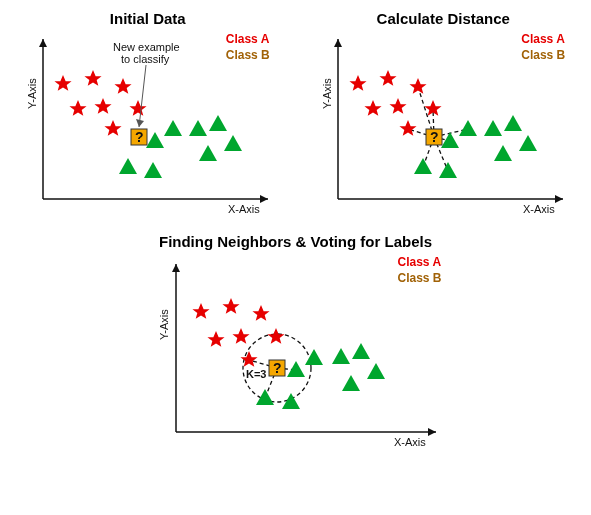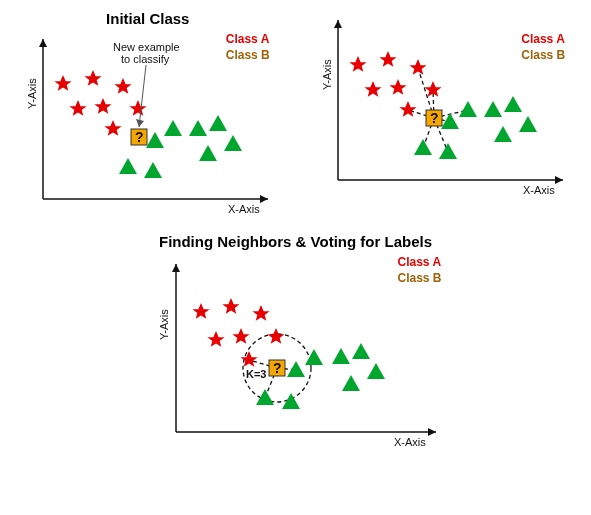--- a/index.html
+++ b/index.html
@@ -80,21 +80,21 @@
     </g>
     <g id="arrowhead-up">
       <path d="M0,0 L-4,8 L4,8 Z" fill="#111"></path>
     </g>
   </defs>
 </svg>
 
 <div class="row">
 
   <div class="panel">
-    <div class="title">Initial Class</div>
+    <div class="title">Initial Data</div>
     <div class="legend">
       <div class="a">Class A</div>
       <div class="b">Class B</div>
     </div>
     <svg width="260" height="190">
 
       <line x1="25" y1="10" x2="25" y2="170" stroke="#111" stroke-width="1.5"></line>
       <use href="#arrowhead-up" x="25" y="10"></use>
       <line x1="25" y1="170" x2="250" y2="170" stroke="#111" stroke-width="1.5"></line>
       <use href="#arrowhead" x="250" y="170"></use>
@@ -122,20 +122,21 @@
       <text class="qmark" x="117" y="113">?</text>
 
       <text class="callout" x="95" y="22"><tspan>New example</tspan></text>
       <text class="callout" x="103" y="34"><tspan>to classify</tspan></text>
       <line x1="128" y1="36" x2="121" y2="98" stroke="#555" stroke-width="1"></line>
       <path d="M121,98 L118,90 L126,92 Z" fill="#555"></path>
     </svg>
   </div>
 
   <div class="panel">
+    <div class="title">Calculate Distance</div>
     <div class="legend">
       <div class="a">Class A</div>
       <div class="b">Class B</div>
     </div>
     <svg width="260" height="190">
       <line x1="25" y1="10" x2="25" y2="170" stroke="#111" stroke-width="1.5"></line>
       <use href="#arrowhead-up" x="25" y="10"></use>
       <line x1="25" y1="170" x2="250" y2="170" stroke="#111" stroke-width="1.5"></line>
       <use href="#arrowhead" x="250" y="170"></use>
       <text class="axislabel" x="210" y="184">X-Axis</text>

